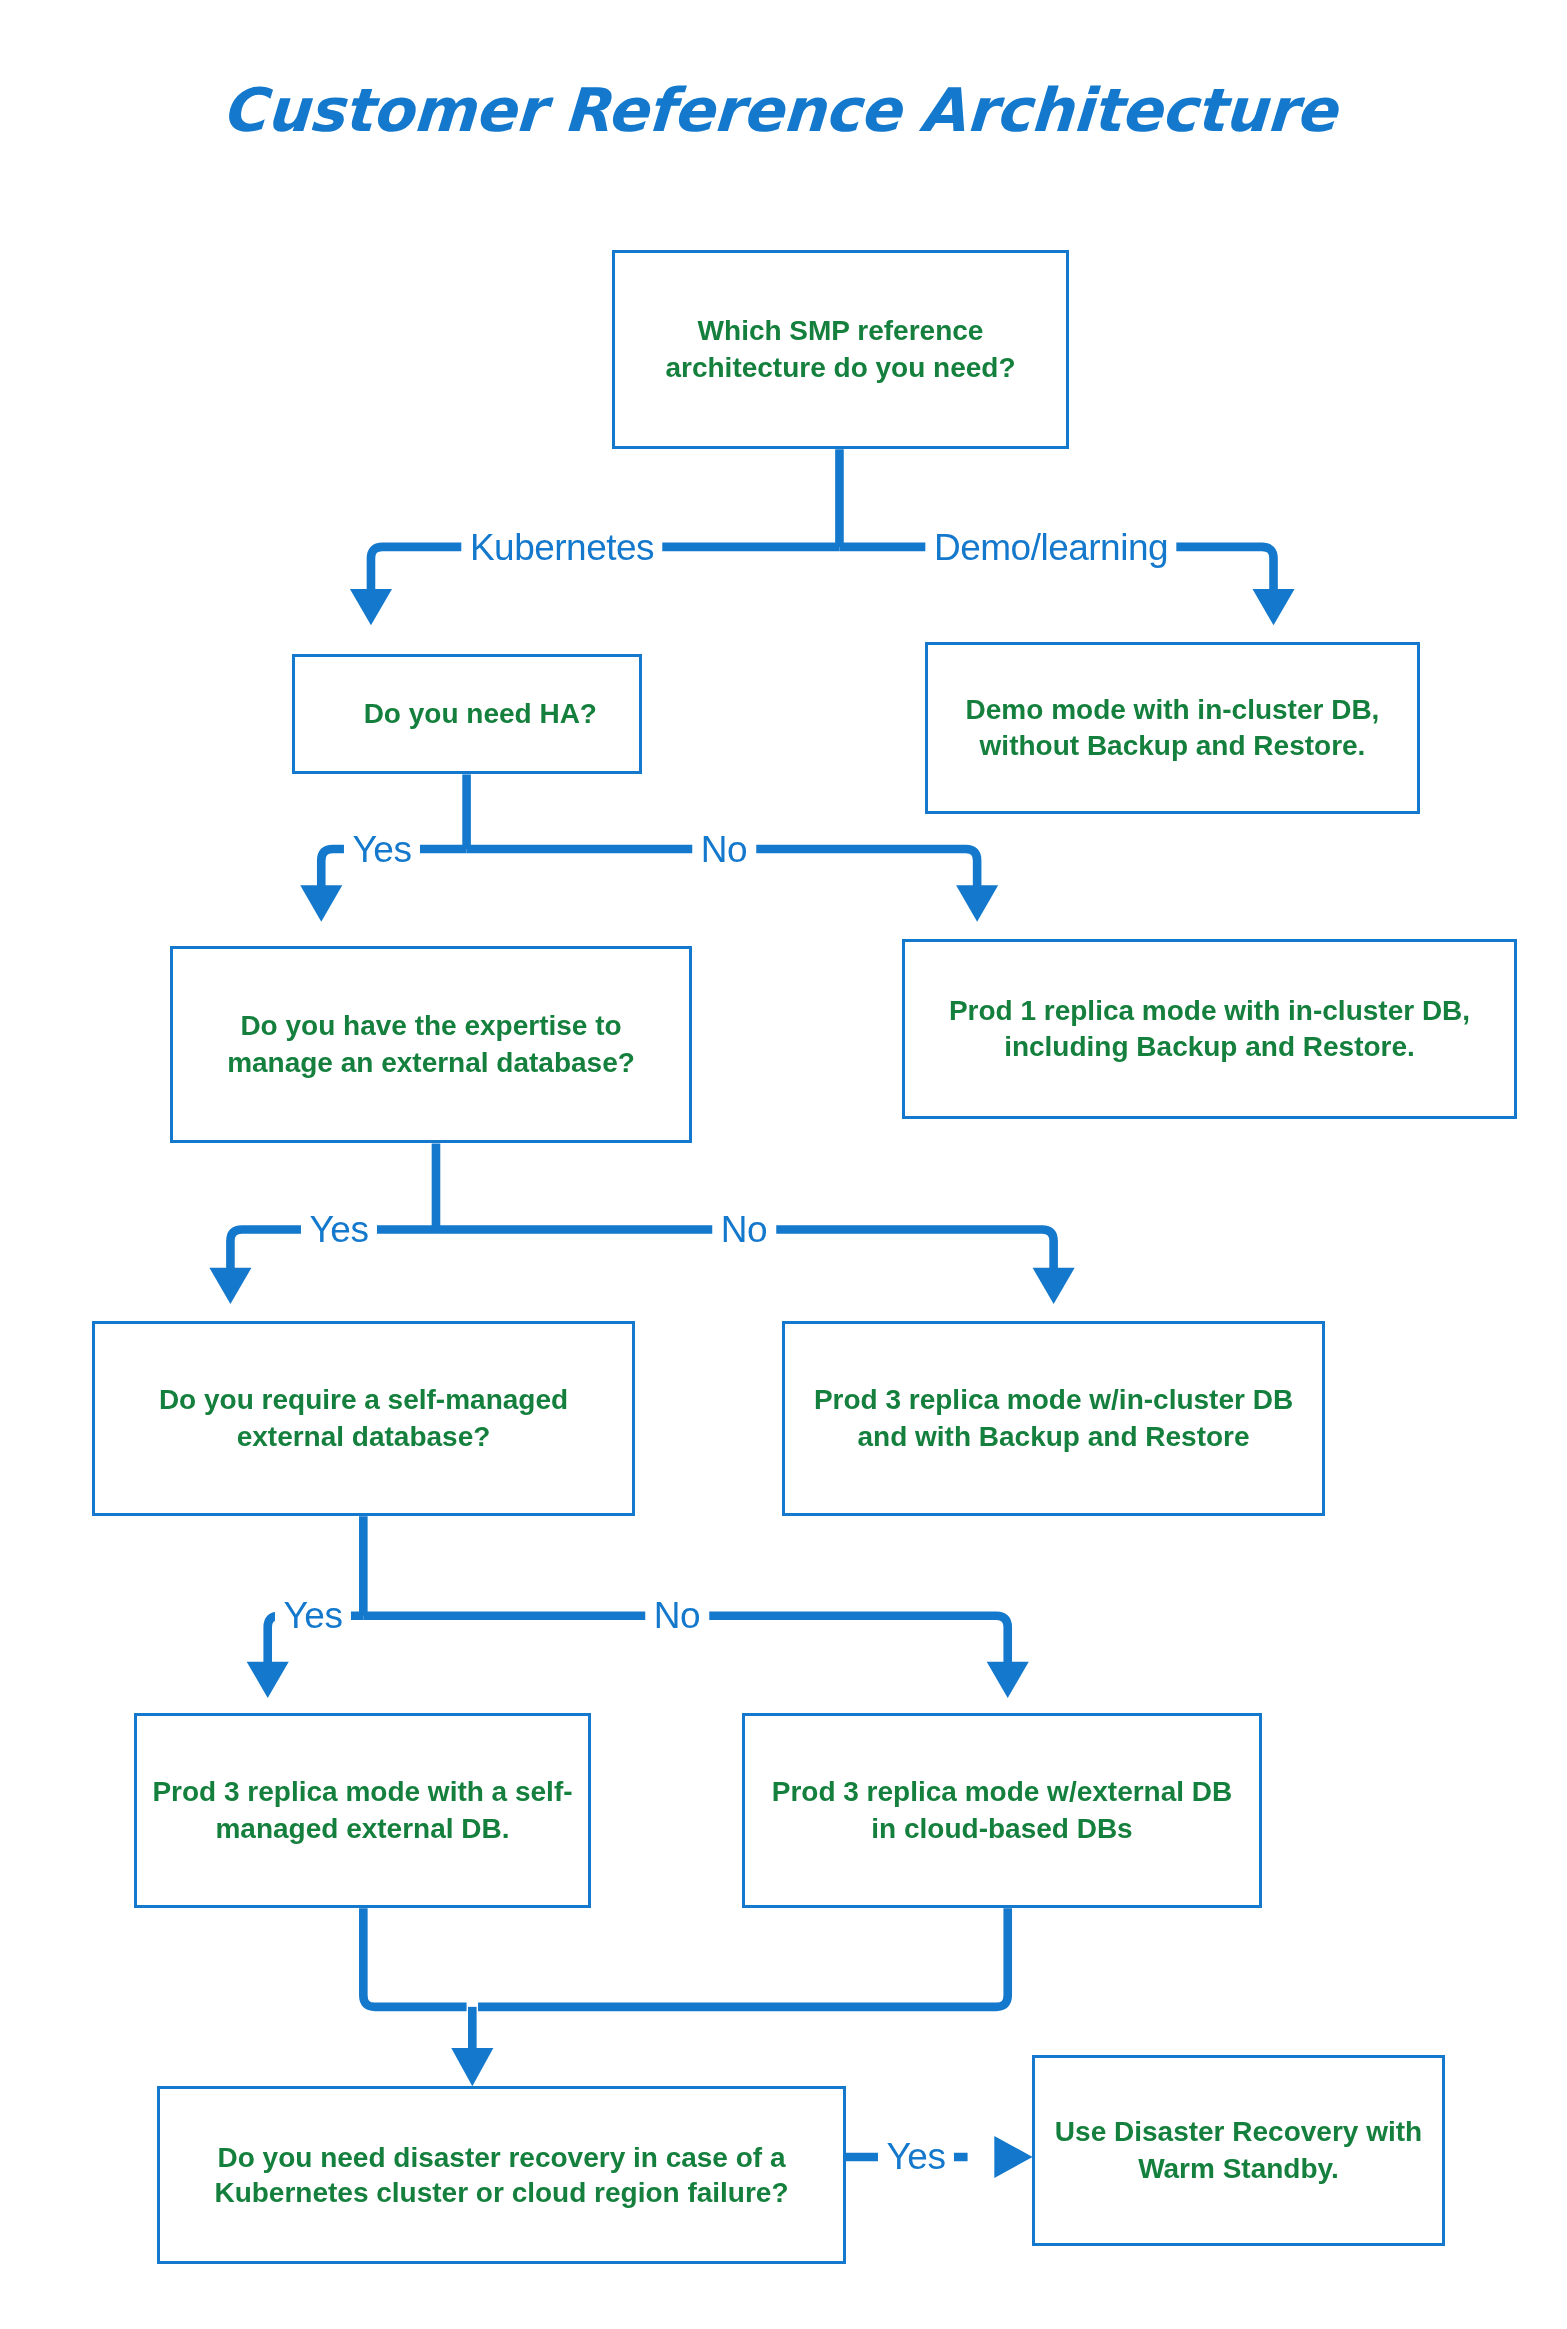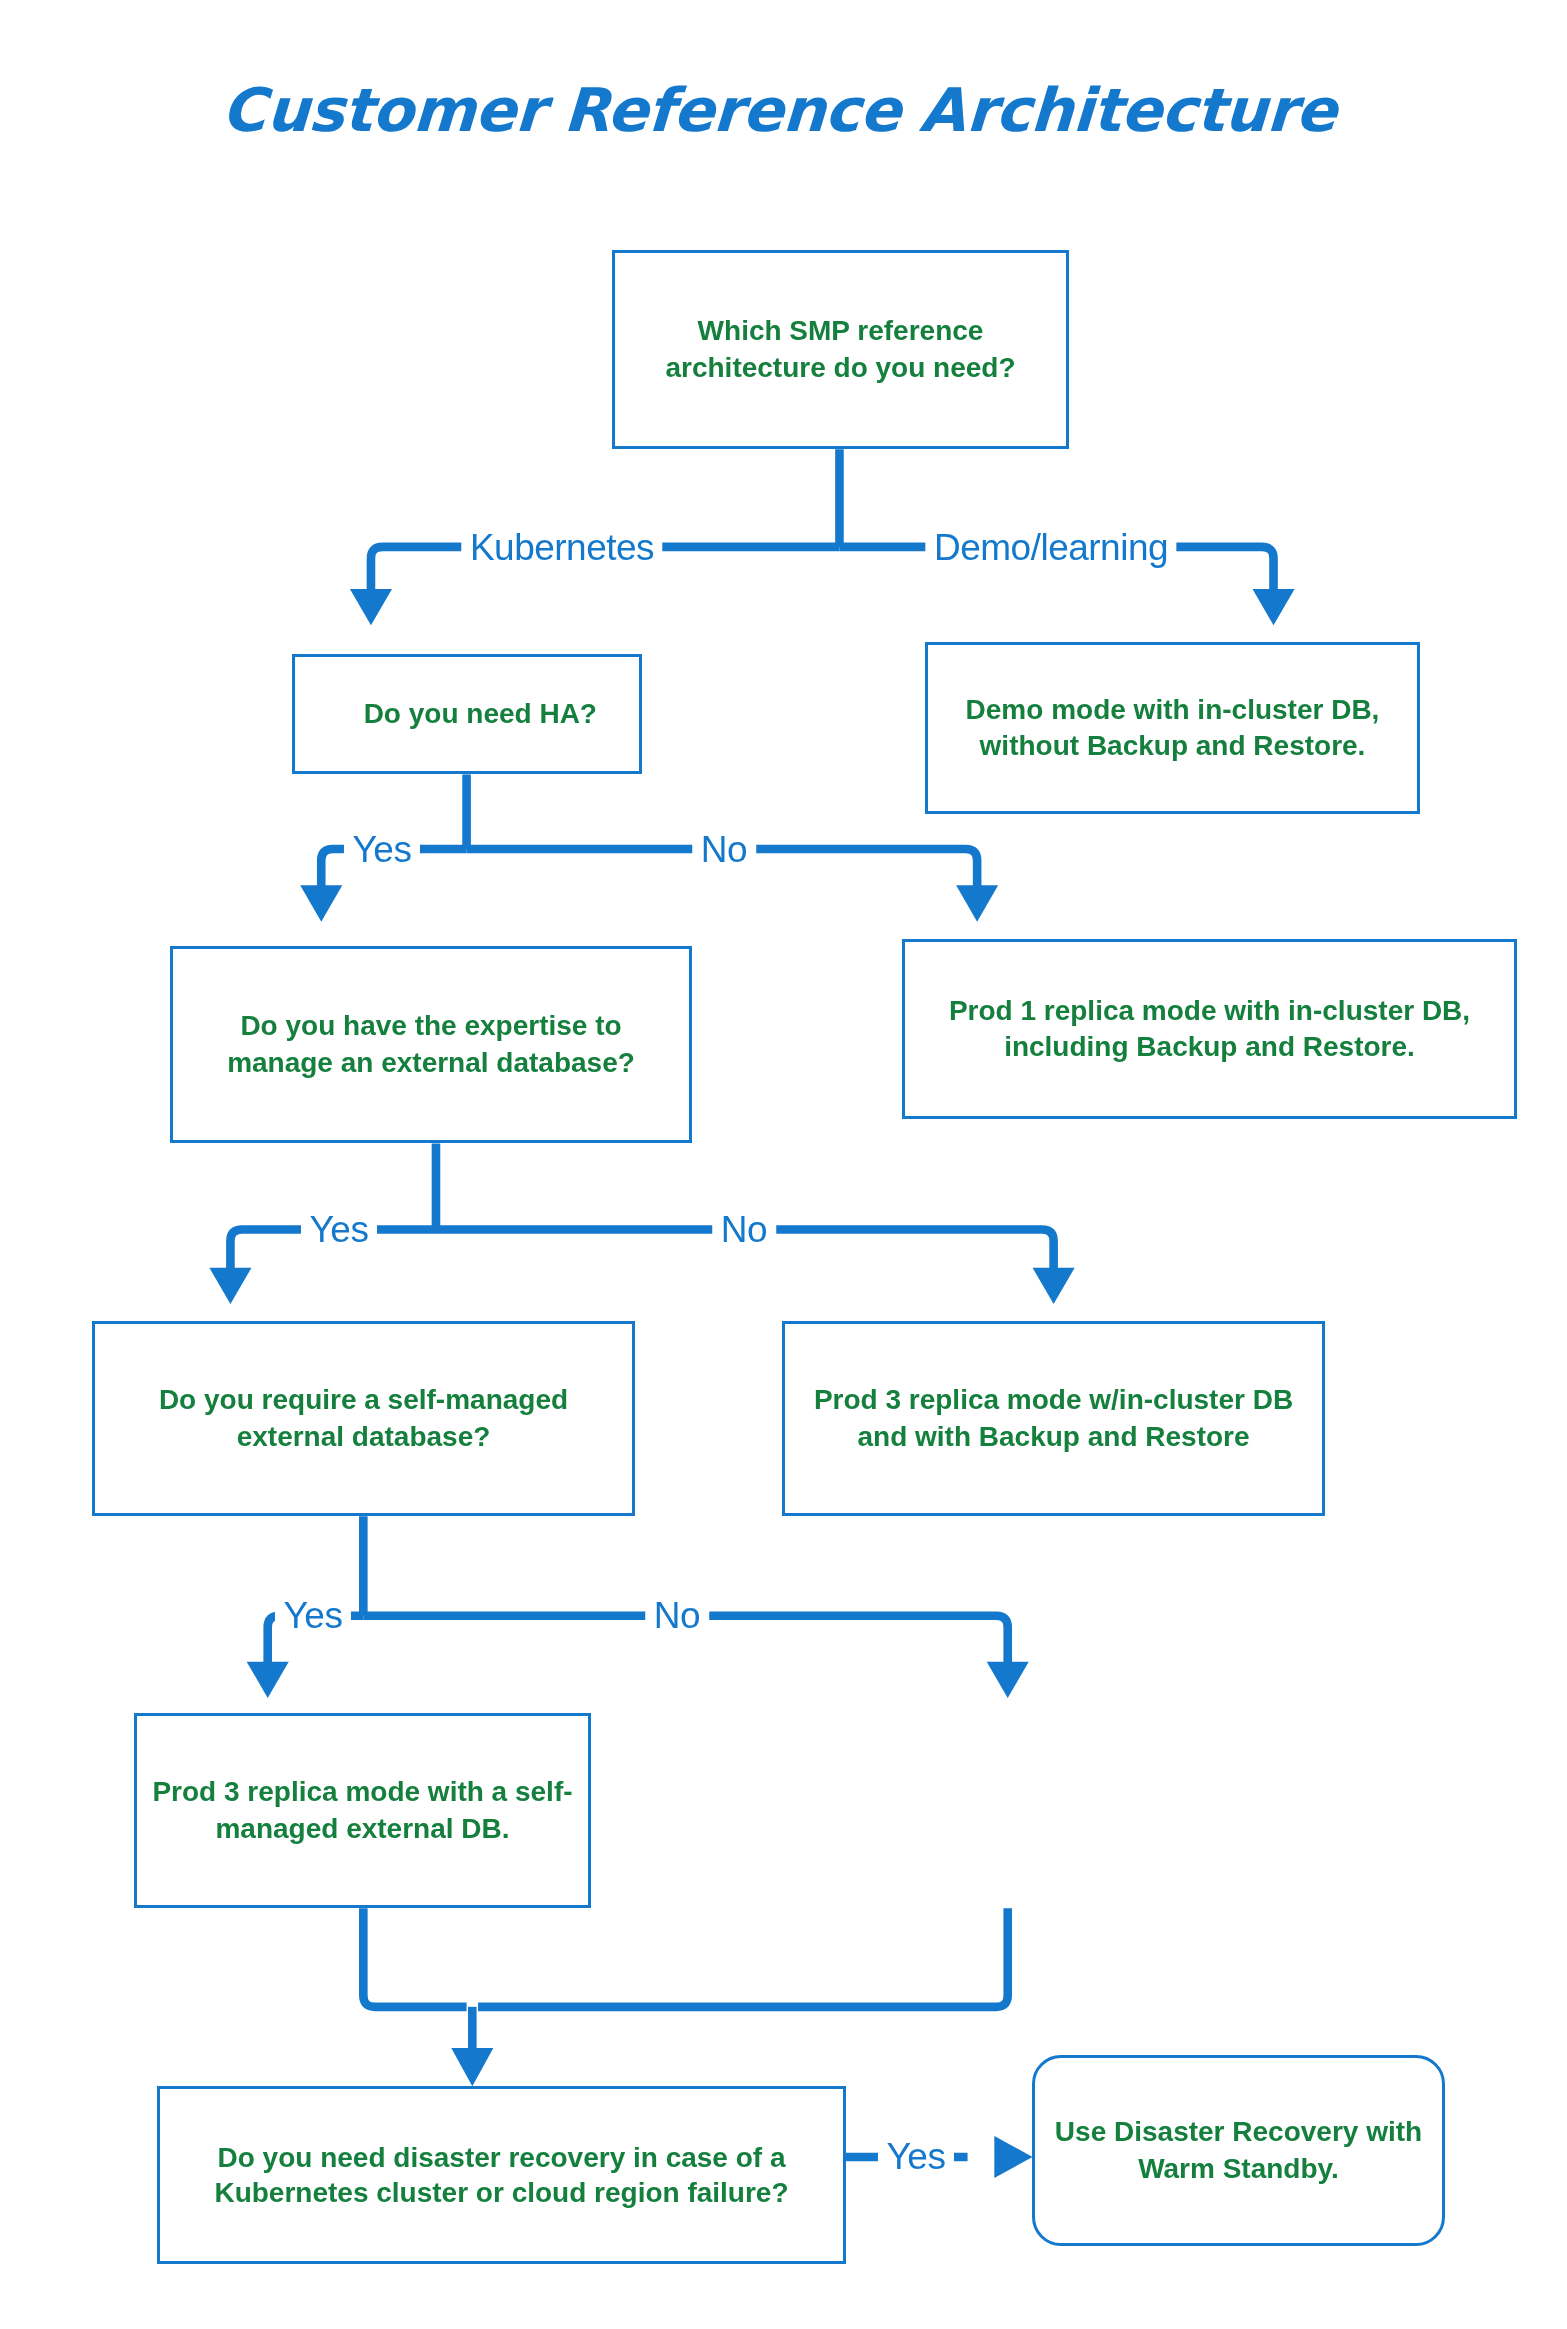--- a/index.html
+++ b/index.html
@@ -140,26 +140,29 @@
   </div>
 
   <div class="node" style="left:92px; top:1321px; width:543px; height:195px;">
     <span>Do you require a self-managed external database?</span>
   </div>
 
   <div class="node" style="left:134px; top:1713px; width:457px; height:195px;">
     <span>Prod 3 replica mode with a self-managed external DB.</span>
   </div>
 
+  <div class="node" style="left:742px; top:1713px; width:520px; height:195px;">
+    <span>Prod 3 replica mode w/external DB in cloud-based DBs</span>
+  </div>
 
   <div class="node tighter" style="left:157px; top:2086px; width:689px; height:178px;">
     <span>Do you need disaster recovery in case of a Kubernetes cluster or cloud region failure?</span>
   </div>
 
-  <div class="node" style="left:1032px; top:2055px; width:413px; height:191px;border-radius:29px;">
+  <div class="node" style="left:1032px; top:2055px; width:413px; height:191px;">
     <span>Use Disaster Recovery with Warm Standby.</span>
   </div>
 
   <div class="edge-label" style="left:562px; top:547px;">Kubernetes</div>
   <div class="edge-label" style="left:1051px; top:547px;">Demo/learning</div>
 
   <div class="edge-label" style="left:382px; top:849px;">Yes</div>
   <div class="edge-label" style="left:724px; top:849px;">No</div>
 
   <div class="edge-label" style="left:339px; top:1229px;">Yes</div>

